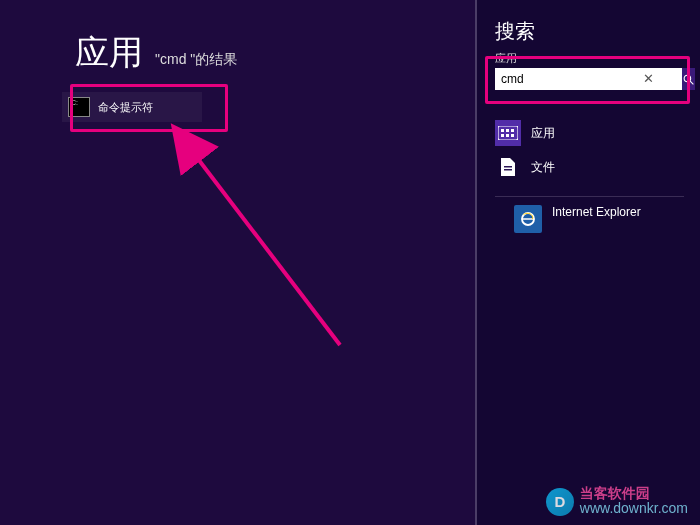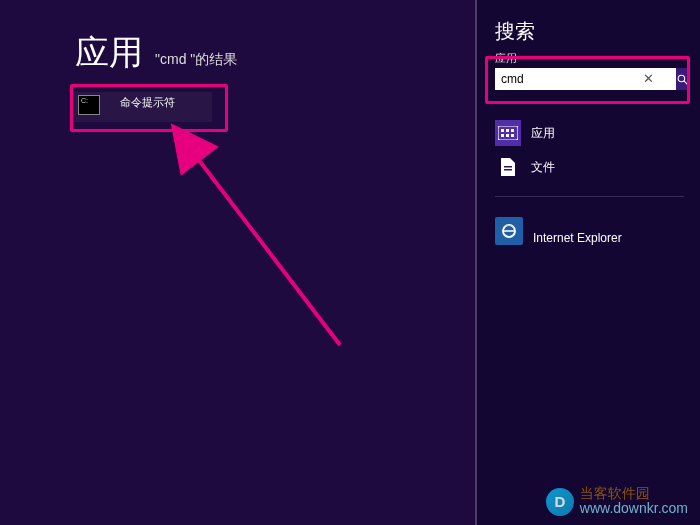--- a/index.html
+++ b/index.html
@@ -20,26 +20,26 @@
     position: absolute;
     left: 75px; top: 30px;
     display: flex;
     align-items: baseline;
     gap: 12px;
   }
   .main-title { font-size: 34px; font-weight: 300; }
   .main-subtitle { font-size: 14px; color: #ddd; font-weight: 300; }
   .result-tile {
     position: absolute;
-    left: 72px; top: 92px;
+    left: 62px; top: 92px;
     width: 140px; height: 30px;
     background: rgba(255,255,255,0.05);
     display: flex;
-    align-items: flex-start;
-    gap: 20px;
+    align-items: center;
+    gap: 8px;
     padding: 3px 6px;
   }
   .result-tile .icon {
     width: 22px; height: 20px;
     background: #000;
     border: 1px solid #888;
     position: relative;
   }
   .result-tile .icon::after {
     content: "C:";
@@ -80,21 +80,21 @@
     display: flex;
     margin: 2px 0 0 18px;
     width: 188px;
   }
   .search-input {
     flex: 1;
     height: 22px;
     background: #fff;
     color: #000;
     border: none;
-    padding: 0 20px 0 6px;
+    padding: 0 26px 0 6px;
     font-size: 12px;
     outline: none;
   }
   .search-clear {
     position: absolute;
     left: 166px;
     margin-top: 3px;
     font-size: 13px;
     color: #555;
     cursor: pointer;
@@ -129,24 +129,25 @@
 
   .divider {
     height: 1px;
     background: #3a2c55;
     margin: 12px 16px 8px 18px;
   }
 
   .app-list { margin: 6px 0 0 18px; }
   .app-item {
     display: flex;
-    align-items: flex-end;
+    align-items: flex-start;
     gap: 10px;
     height: 40px;
     cursor: pointer;
+    margin-left: 19px;
   }
   .app-icon {
     width: 28px; height: 28px;
     display: flex;
     align-items: center;
     justify-content: center;
     border-radius: 2px;
   }
   .app-label { font-size: 12px; color: #fff; }
 
@@ -162,21 +163,21 @@
     width: 28px; height: 28px;
     border-radius: 50%;
     background: linear-gradient(135deg,#0fb0e8,#0a8fc4);
     display: flex;
     align-items: center;
     justify-content: center;
     color: #fff;
     font-weight: bold;
     font-size: 15px;
   }
-  .wm-text .t1 { font-size: 14px; color: #a16207; font-weight: normal; line-height: 1; }
+  .wm-text .t1 { font-size: 14px; color: #ec4899; font-weight: bold; line-height: 1; }
   .wm-text .t2 { font-size: 14px; color: #7ecfe8; line-height: 1.2; }
 </style>
 </head>
 <body>
 
 <div class="main-area">
   <div class="main-header">
     <span class="main-title">应用</span>
     <span class="main-subtitle">"cmd "的结果</span>
   </div>

